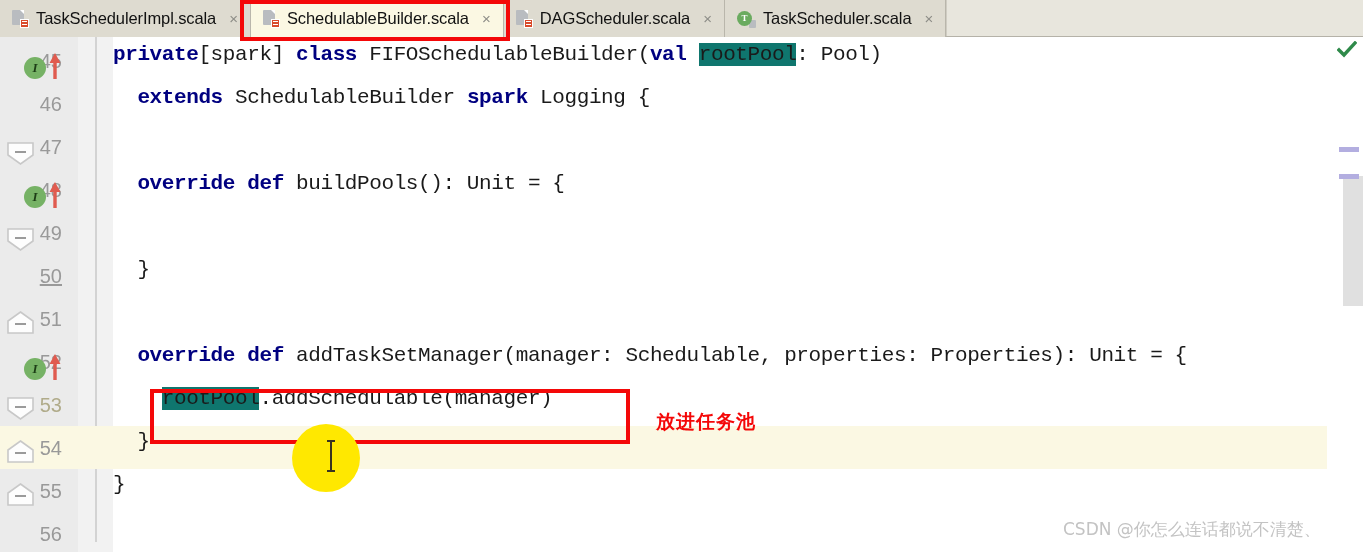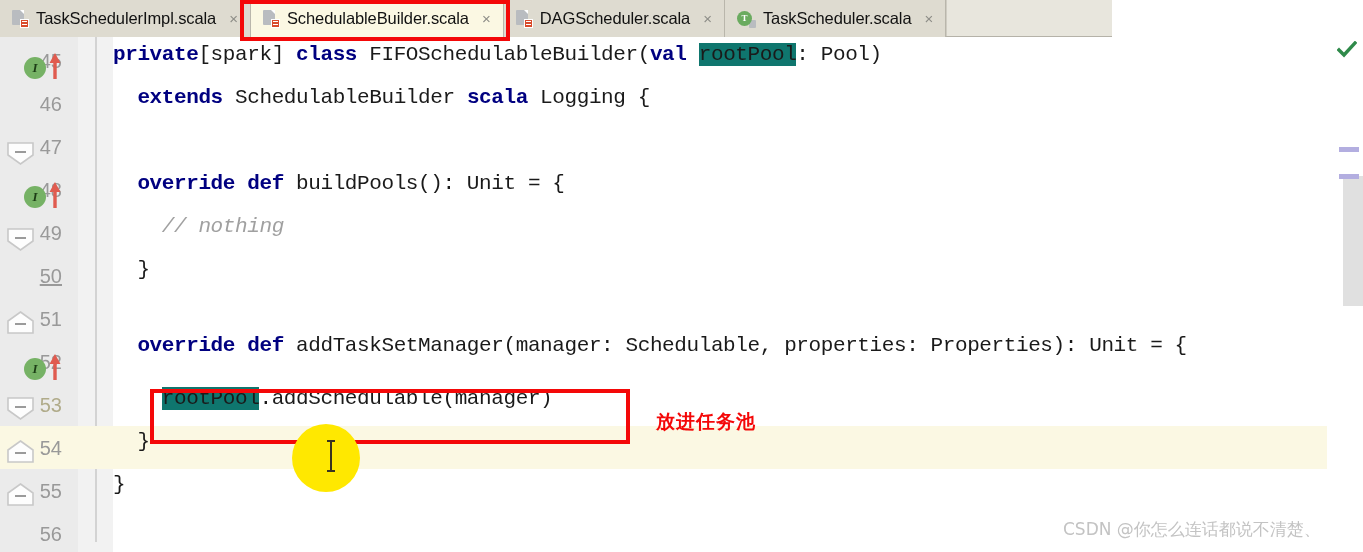--- a/index.html
+++ b/index.html
@@ -12,21 +12,21 @@
     height: 552px;
     overflow: hidden;
     font-family: "Liberation Sans", sans-serif;
     position: relative;
   }
 
   
   #tab-bar {
     position: absolute;
     left: 0; top: 0;
-    width: 1112px;
+    width: 1363px;
     height: 37px;
     background: #ef4444;
     border-bottom: 1px solid #b5b2a8;
     box-sizing: border-box;
     display: flex;
     align-items: stretch;
   }
   .tab {
     position: relative;
     display: flex;
@@ -410,29 +410,28 @@
   </div>
   <div class="fold" style="top:446px;">
     <svg width="27" height="23" viewBox="0 0 27 23">
         <path d="M13.5 1 L26 10 V22 H1 V10 Z" fill="#fdfdfd" stroke="#c8c8c8" stroke-width="1.6"></path>
         <rect x="8" y="12" width="11" height="2" fill="#9a9a9a"></rect>
       </svg>
   </div>
 
   <div class="code" style="top:-4px;"><span class="kw">private</span><span class="plain">[spark] </span><span class="kw">class</span><span class="plain"> FIFOSchedulableBuilder(</span><span class="kw">val</span><span class="plain"> </span><span class="hl-ident">rootPool</span><span class="plain">: Pool)</span></div>
 
-  <div class="code" style="top:39px;"><span class="plain">  </span><span class="kw">extends</span><span class="plain"> SchedulableBuilder </span><span class="kw">scala</span><span class="plain"> Logging {</span></div>
+  <div class="code" style="top:39px;"><span class="plain">  </span><span class="kw">extends</span><span class="plain"> SchedulableBuilder </span><span class="kw">spark</span><span class="plain"> Logging {</span></div>
 
   <div class="code" style="top:125px;"><span class="plain">  </span><span class="kw">override</span><span class="plain"> </span><span class="kw">def</span><span class="plain"> buildPools(): Unit = {</span></div>
 
-  <div class="code comment" style="top:168px;">    // nothing</div>
 
   <div class="code" style="top:211px;">  }</div>
 
-  <div class="code" style="top:287px;"><span class="plain">  </span><span class="kw">override</span><span class="plain"> </span><span class="kw">def</span><span class="plain"> addTaskSetManager(manager: Schedulable, properties: Properties): Unit = {</span></div>
+  <div class="code" style="top:297px;"><span class="plain">  </span><span class="kw">override</span><span class="plain"> </span><span class="kw">def</span><span class="plain"> addTaskSetManager(manager: Schedulable, properties: Properties): Unit = {</span></div>
 
   <div class="code" style="top:340px;"><span class="plain">    </span><span class="hl-ident">rootPool</span><span class="plain">.addSchedulable(manager)</span></div>
 
   <div class="code" style="top:383px;">  }</div>
 
   <div class="code" style="top:426px;">}</div>
 
   <div id="scroll-col">
     <span id="inspection-ok">
       <svg width="20" height="18" viewBox="0 0 20 18">

